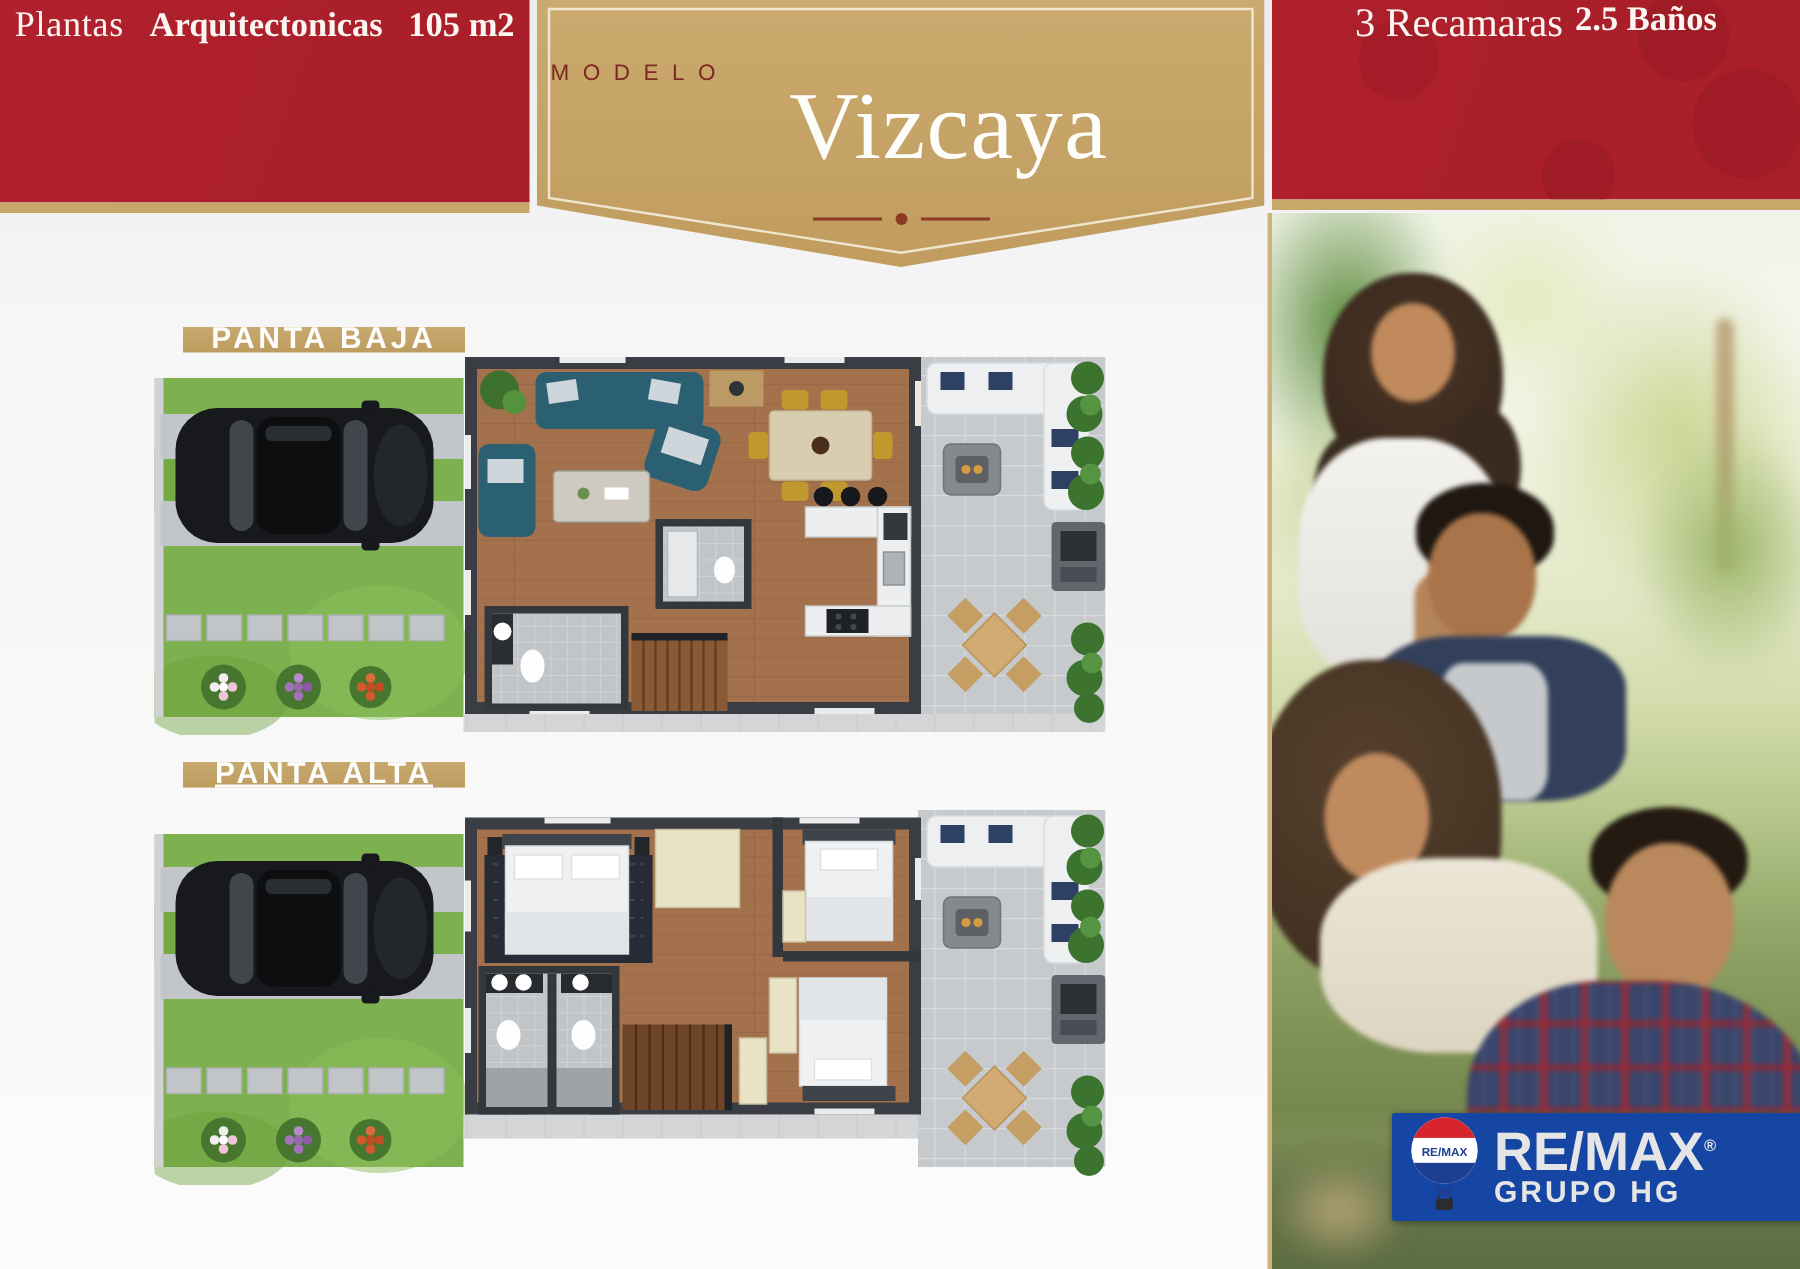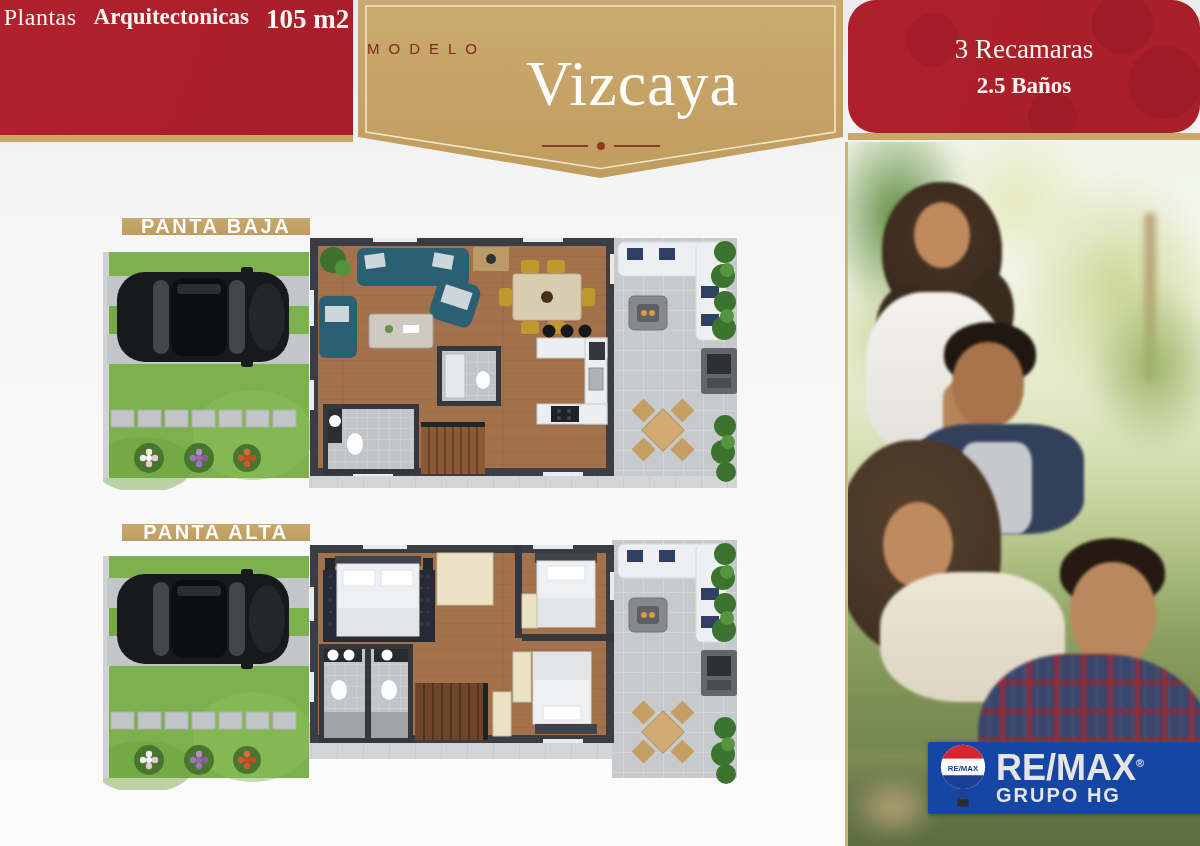--- a/index.html
+++ b/index.html
@@ -2,31 +2,31 @@
 <html><head>
 <meta charset="utf-8">
 <style>
   html,body{margin:0;padding:0;}
   body{width:1200px;height:846px;font-family:"Liberation Sans",sans-serif;}
   .page{position:relative;width:1200px;height:846px;overflow:hidden;background:linear-gradient(180deg,#ececee 0,#f6f6f7 220px,#fbfbfc 100%);}
   .abs{position:absolute;}
   
   .banner-red{background:linear-gradient(110deg,#b0212d 0%,#a81e29 100%);color:#fbf6f1;text-align:center;}
   .banner-left{left:0;top:0;width:353px;height:135px;display:flex;flex-direction:row;justify-content:center;gap:17px;padding-top:4px;box-sizing:border-box;}
-  .banner-right{left:848px;top:0;width:352px;height:133px;display:flex;flex-direction:column;justify-content:center;gap:8px;box-sizing:border-box;
+  .banner-right{left:848px;top:0;width:352px;height:133px;display:flex;flex-direction:row;justify-content:center;gap:8px;box-sizing:border-box;
     background:radial-gradient(circle at 78% 18%,#9f1b26 0 30px,transparent 31px),
                radial-gradient(circle at 90% 62%,#9f1b26 0 36px,transparent 37px),
                radial-gradient(circle at 58% 88%,#9f1b26 0 24px,transparent 25px),
                radial-gradient(circle at 24% 30%,#a31c27 0 26px,transparent 27px),
-               linear-gradient(110deg,#ae202c 0%,#a81e29 100%);border-radius:28px;}
+               linear-gradient(110deg,#ae202c 0%,#a81e29 100%);}
   .gold-strip{background:#c9a76b;height:7px;}
   .serif{font-family:"Liberation Serif",serif;}
   .bl-title{font-size:24px;letter-spacing:.5px;}
   .bl-sub{font-size:23px;font-weight:bold;}
-  .bl-area{font-size:27px;font-weight:bold;}
+  .bl-area{font-size:23px;font-weight:bold;}
   .br-bed{font-size:27px;}
   .br-bath{font-size:23px;font-weight:bold;}
   .chevron-wrap{left:358px;top:0;width:485px;height:179px;}
   .model-eyebrow{left:358px;top:40px;width:485px;color:#7d2a21;font-weight:normal;font-size:15px;letter-spacing:9px;text-indent:9px;}
   .model-name{left:358px;top:52px;width:485px;text-align:center;color:#fdfdf9;font-family:"Liberation Serif",serif;font-size:64px;line-height:1;letter-spacing:1px;margin-left:32px;}
   .model-divider{left:358px;top:142px;width:485px;display:flex;align-items:center;justify-content:center;gap:9px;}
   .model-divider .line{width:46px;height:2px;background:#8c3a26;}
   .model-divider .dot{width:8px;height:8px;border-radius:50%;background:#8c3a26;}
   
   .plan-label{width:188px;height:17px;background:linear-gradient(180deg,#c7a86e,#bd9c5f);color:#fdfdfb;font-weight:bold;font-size:20px;letter-spacing:2.5px;display:flex;align-items:center;justify-content:center;}
@@ -269,21 +269,21 @@
           <ellipse cx="252" cy="214" rx="8" ry="11" fill="#fdfdfd"></ellipse>
       </g>
       <g>
         <rect x="318" y="196" width="64" height="48" fill="#8a5a36"></rect>
         <path d="M326 196v48M334 196v48M342 196v48M350 196v48M358 196v48M366 196v48M374 196v48" stroke="#5f3c22" stroke-width="1.5"></path>
         <rect x="318" y="192" width="64" height="5" fill="#202328"></rect>
       </g>
     </g>
   </svg>
 
-  <div class="abs plan-label" style="left:122px;top:524px;">
+  <div class="abs plan-label" style="left:122px;top:508px;text-decoration:underline;">
     <span>PANTA ALTA</span>
   </div>
 
   <svg class="abs" style="left:103px;top:532px;" width="634" height="258" viewBox="0 0 634 258">
     <defs>
       <pattern id="p2w" width="160" height="13" patternUnits="userSpaceOnUse">
           <rect width="160" height="13" fill="#a3714c"></rect>
           <line x1="0" y1="0" x2="160" y2="0" stroke="#855a3b" stroke-width="1" opacity=".5"></line>
           <line x1="80" y1="0" x2="80" y2="13" stroke="#855a3b" opacity=".35"></line>
         </pattern>

